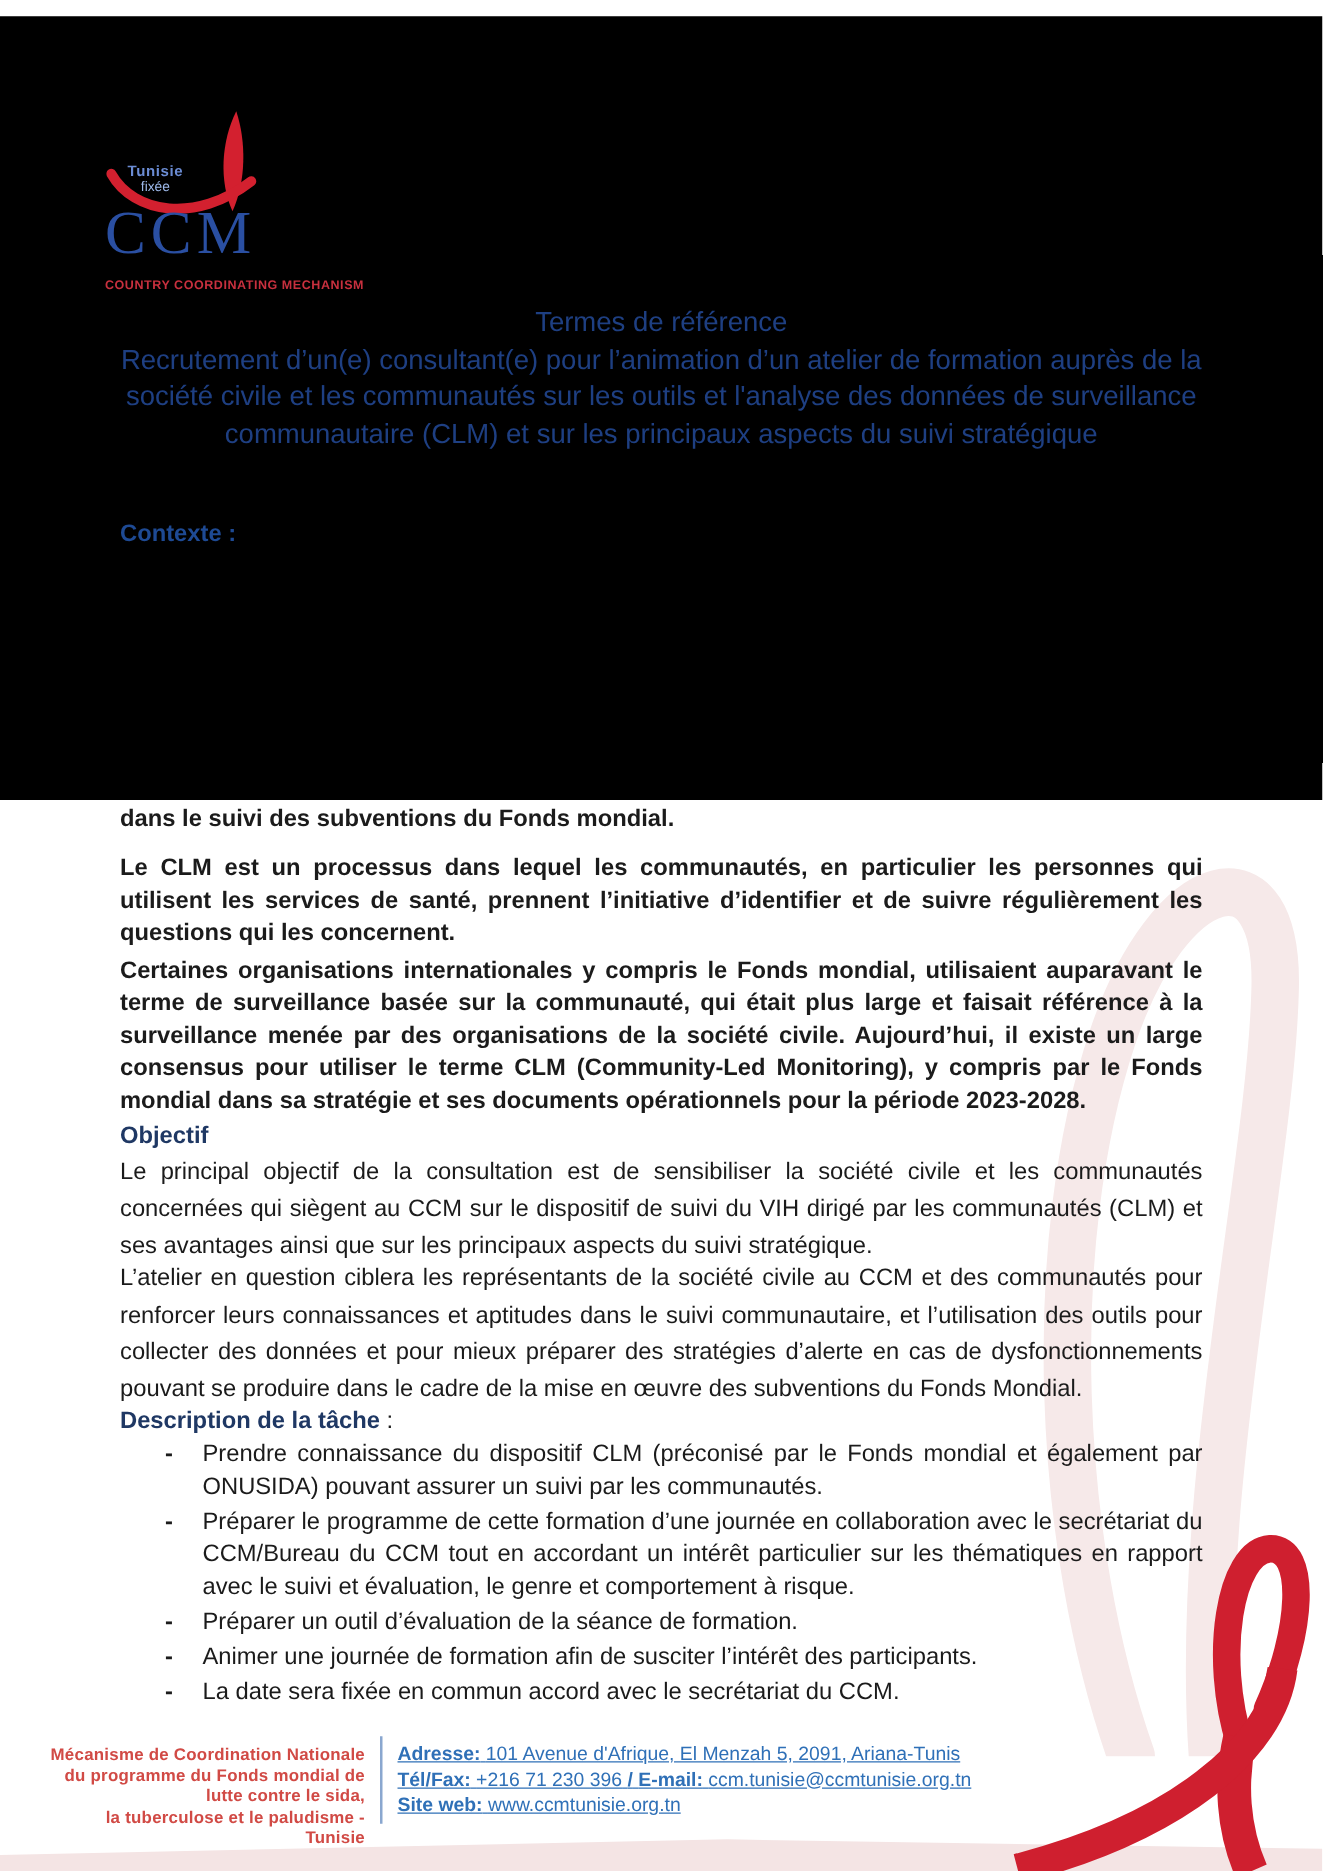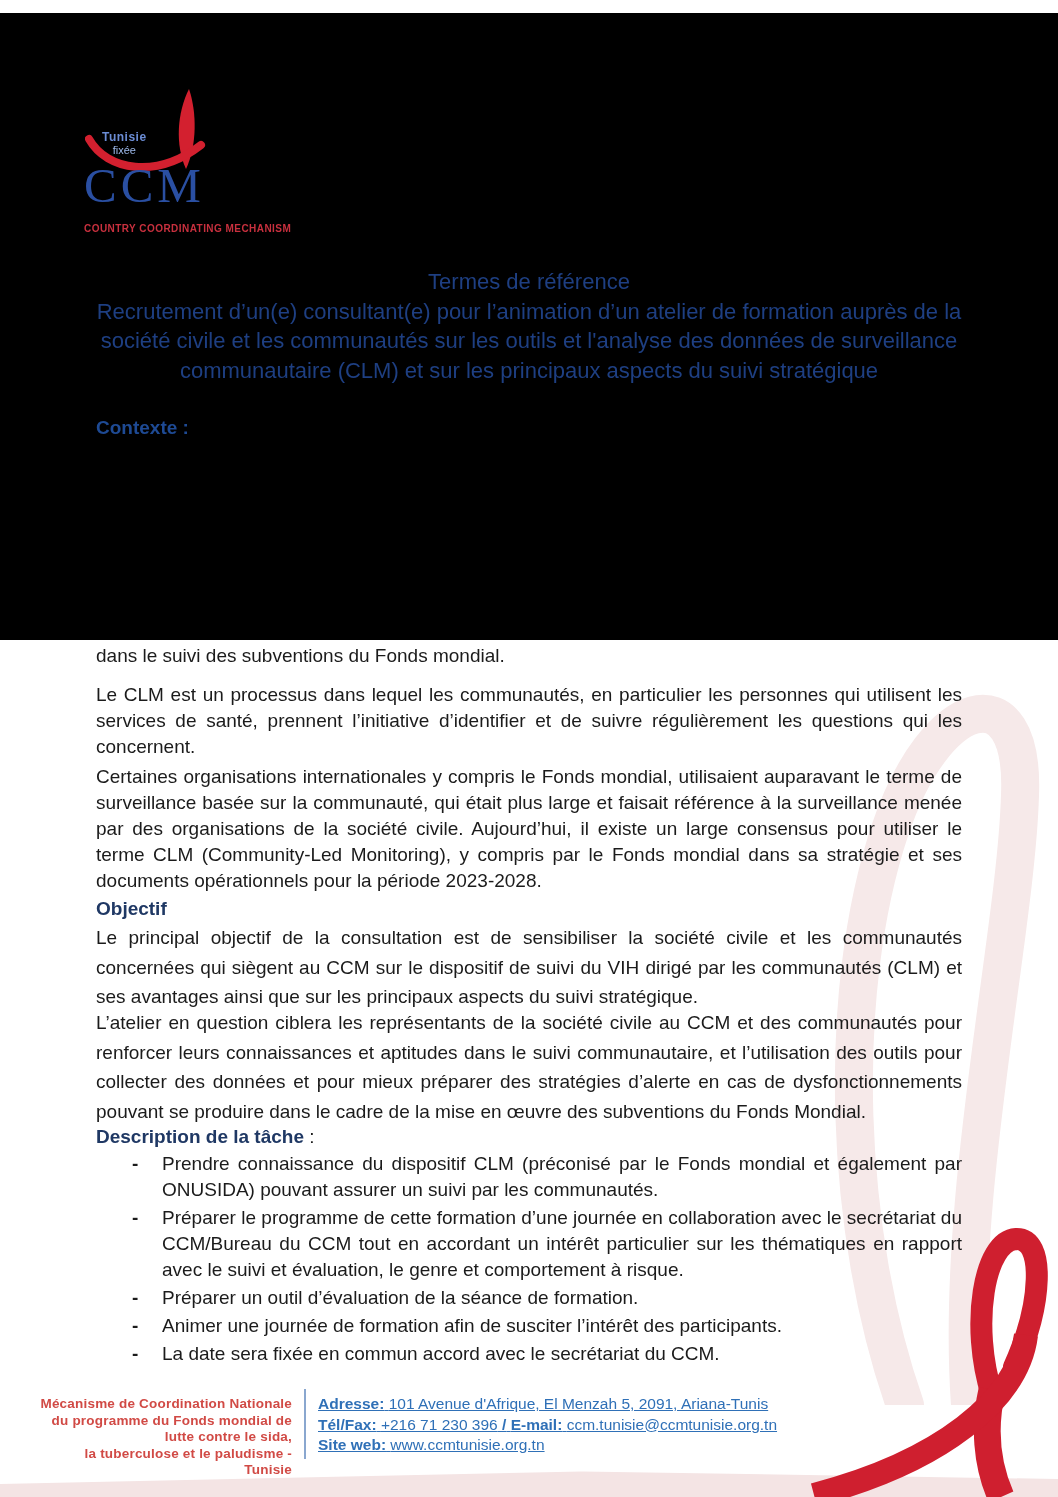--- a/index.html
+++ b/index.html
@@ -23,21 +23,21 @@
   .logo-acronym{left:0;top:74px;font-family:"Liberation Serif", serif;font-size:49px;color:#2a4fa2;letter-spacing:4px;text-align:center;}
   .logo-sub{left:0;top:140px;width:135px;font-size:10px;font-weight:bold;color:#c8303e;letter-spacing:.45px;white-space:nowrap;}
 
   
   .doc-title{left:96px;top:243px;width:866px;text-align:center;color:#1e3f82;font-size:22px;line-height:29.5px;}
   .context-heading{left:96px;top:417px;font-size:19px;font-weight:bold;color:#1e4a94;}
 
   
   .para{left:96px;width:866px;font-size:19px;color:#1b1b1b;z-index:3;}
   .jus{text-align:justify;}
-  .lh26{line-height:26px;}
+  .lh26{line-height:26px;font-weight:bold;}
   .lh29{line-height:29.5px;}
   .p-partial{top:643px;}
   .p-clm{top:682px;}
   .p-orgs{top:764px;}
   .h-objectif{top:898px;font-weight:bold;color:#1f3864;}
   .p-obj1{top:923px;}
   .p-obj2{top:1008px;}
   .h-desc{top:1126px;font-weight:bold;color:#1f3864;}
   .h-desc .colon{color:#1b1b1b;font-weight:normal;}
 
@@ -74,21 +74,21 @@
       <path d="M 4 52 C 22 84, 72 92, 116 58" fill="none" stroke="#d3202f" stroke-width="8" stroke-linecap="round"></path>
     </svg>
     <div class="abs logo-country">
       <div class="lat">Tunisie</div>
       <div class="ar">fixée</div>
     </div>
     <div class="abs logo-acronym">CCM</div>
     <div class="abs logo-sub">COUNTRY COORDINATING MECHANISM</div>
   </div>
 
-  <div class="abs doc-title" style="top:230px;margin-top:24px;">
+  <div class="abs doc-title" style="top:230px;">
     <div>Termes de référence</div>
     <div>Recrutement d’un(e) consultant(e) pour l’animation d’un atelier de formation auprès de la société civile et les communautés sur les outils et l'analyse des données de surveillance communautaire (CLM) et sur les principaux aspects du suivi stratégique</div>
   </div>
 
   <div class="abs context-heading" style="top:404px;">Contexte :</div>
 </div>
 
 <div class="abs para lh26 p-partial">dans le suivi des subventions du Fonds mondial.</div>
 <div class="abs para lh26 jus p-clm">Le CLM est un processus dans lequel les communautés, en particulier les personnes qui utilisent les services de santé, prennent l’initiative d’identifier et de suivre régulièrement les questions qui les concernent.</div>
 <div class="abs para lh26 jus p-orgs">Certaines organisations internationales y compris le Fonds mondial, utilisaient auparavant le terme de surveillance basée sur la communauté, qui était plus large et faisait référence à la surveillance menée par des organisations de la société civile. Aujourd’hui, il existe un large consensus pour utiliser le terme CLM (Community-Led Monitoring), y compris par le Fonds mondial dans sa stratégie et ses documents opérationnels pour la période 2023-2028.</div>

